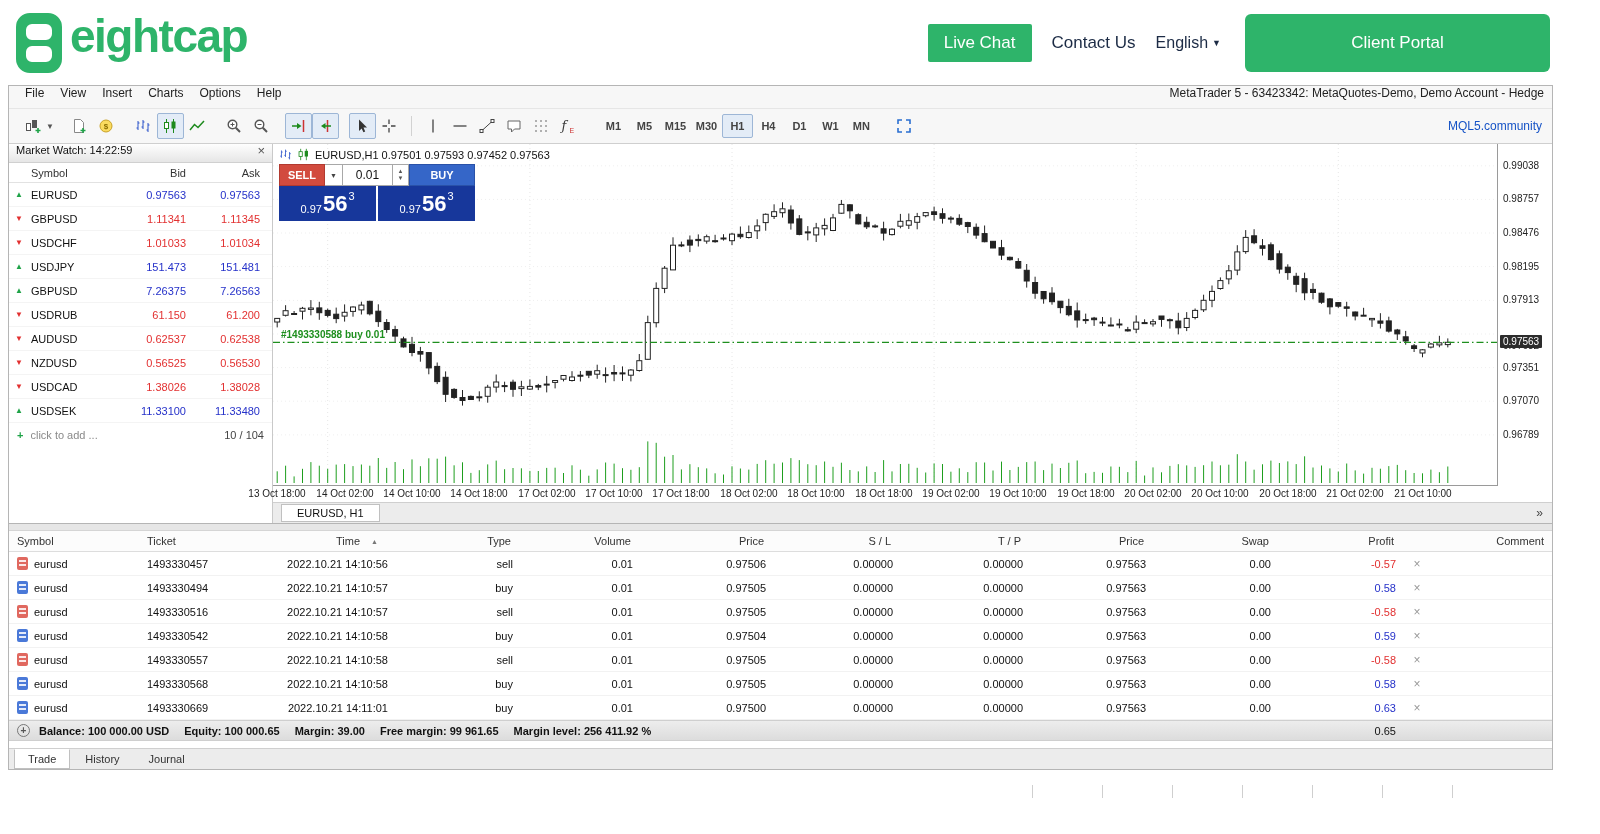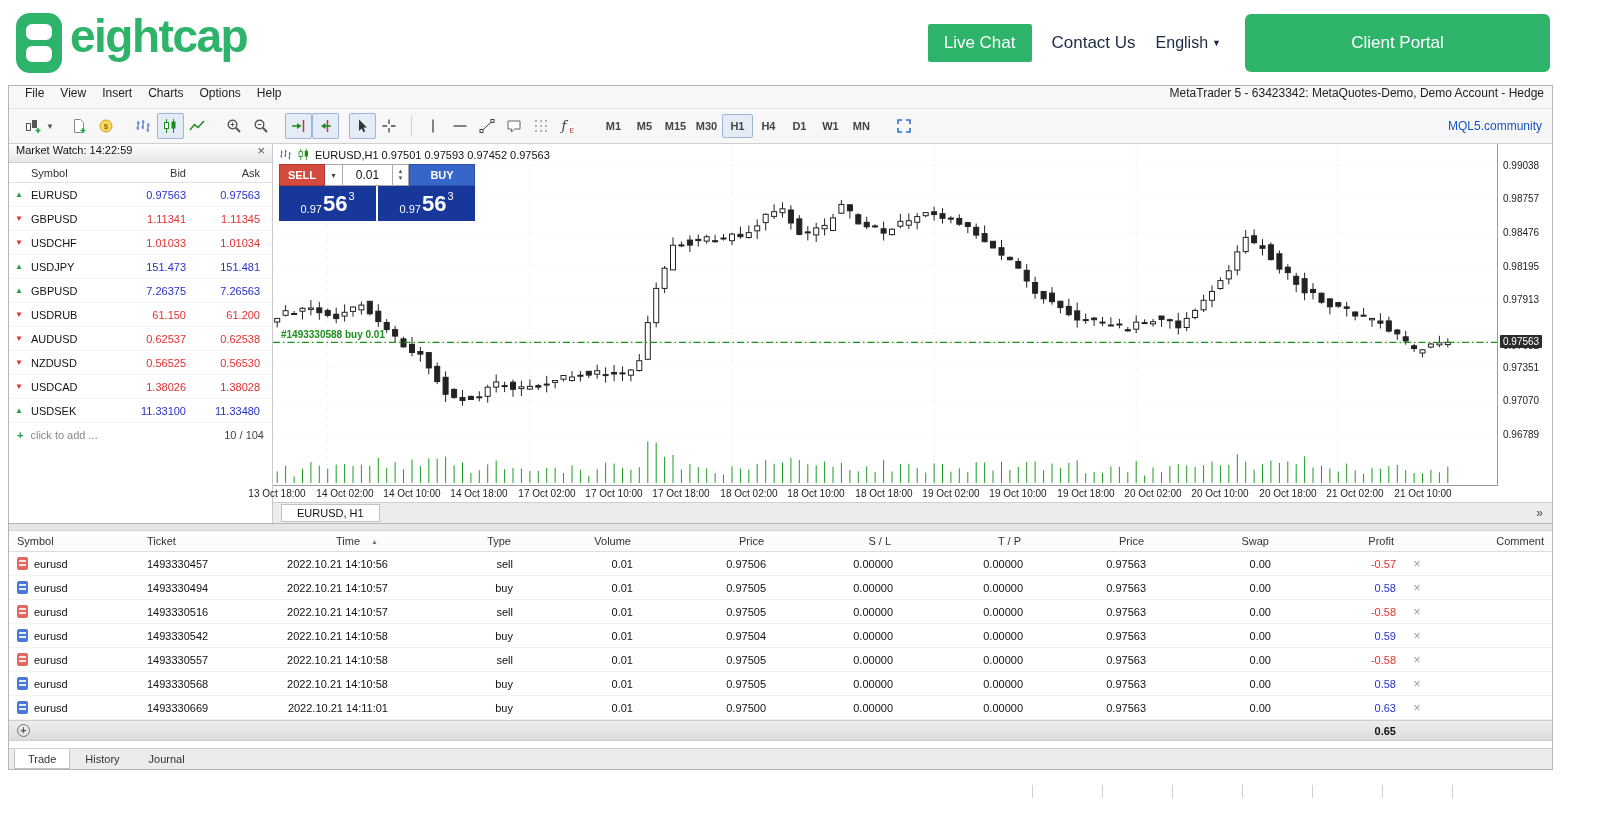--- a/index.html
+++ b/index.html
@@ -97,21 +97,21 @@
   .pos-row{height:24px;border-bottom:1px solid #f2f2f2}
   .c-sym{display:flex;align-items:center;gap:6px;padding-left:8px}
   .pos-ico{width:11px;height:13px;border-radius:2px;position:relative;flex:none}
   .pos-ico.sell{background:#e0685f}.pos-ico.buy{background:#4a79d8}
   .pos-ico::after{content:"";position:absolute;left:2px;right:2px;top:3px;height:2px;background:rgba(255,255,255,.85);box-shadow:0 4px 0 rgba(255,255,255,.85)}
   .profit-neg{color:#e23030}.profit-pos{color:#2531c9}
   .c-close{color:#999;font-size:12px;text-align:center;cursor:pointer}
   #balance-row{height:21px;background:linear-gradient(#ededed,#dcdcdc);border-top:1px solid #cfcfcf;border-bottom:1px solid #cfcfcf;display:flex;align-items:center;font-weight:bold;padding-left:8px;position:relative}
   .bal-ico{width:13px;height:13px;border:1px solid #777;border-radius:50%;display:inline-flex;align-items:center;justify-content:center;font-size:10px;color:#555;margin-right:9px;line-height:1;cursor:pointer}
   .bal-seg{margin-right:15px;white-space:nowrap}
-  #total-profit{position:absolute;right:156px;font-weight:bold}
+  #total-profit{position:absolute;right:156px;font-weight:normal}
   .tb-spacer{flex:1;background:#fff}
 
   
   #below-ticks{position:relative;height:48px}
   .tick{position:absolute;top:15px;width:1px;height:13px;background:#cfcfcf}
 </style>
 </head>
 <body>
 
 <div id="page">
@@ -1068,20 +1068,21 @@
     <span class="c-right">0.00000</span>
     <span class="c-right">0.97563</span>
     <span class="c-right">0.00</span>
     <span class="c-right profit-pos">0.63</span>
     <span class="c-close">×</span>
     <span></span>
           </div>
         </div>
       <div id="balance-row">
         <span class="bal-ico">+</span>
+        <span id="bal-segs"><span class="bal-seg">Balance: 100 000.00 USD</span><span class="bal-seg">Equity: 100 000.65</span><span class="bal-seg">Margin: 39.00</span><span class="bal-seg">Free margin: 99 961.65</span><span class="bal-seg">Margin level: 256 411.92 %</span></span>
         <span id="total-profit">0.65</span>
       </div>
       <div class="tb-spacer"></div>
       <div class="panel-tabs" id="toolbox-tabs">
           <span class="panel-tab active">Trade</span>
           <span class="panel-tab">History</span>
           <span class="panel-tab">Journal</span>
         </div>
     </div>
   </div>

